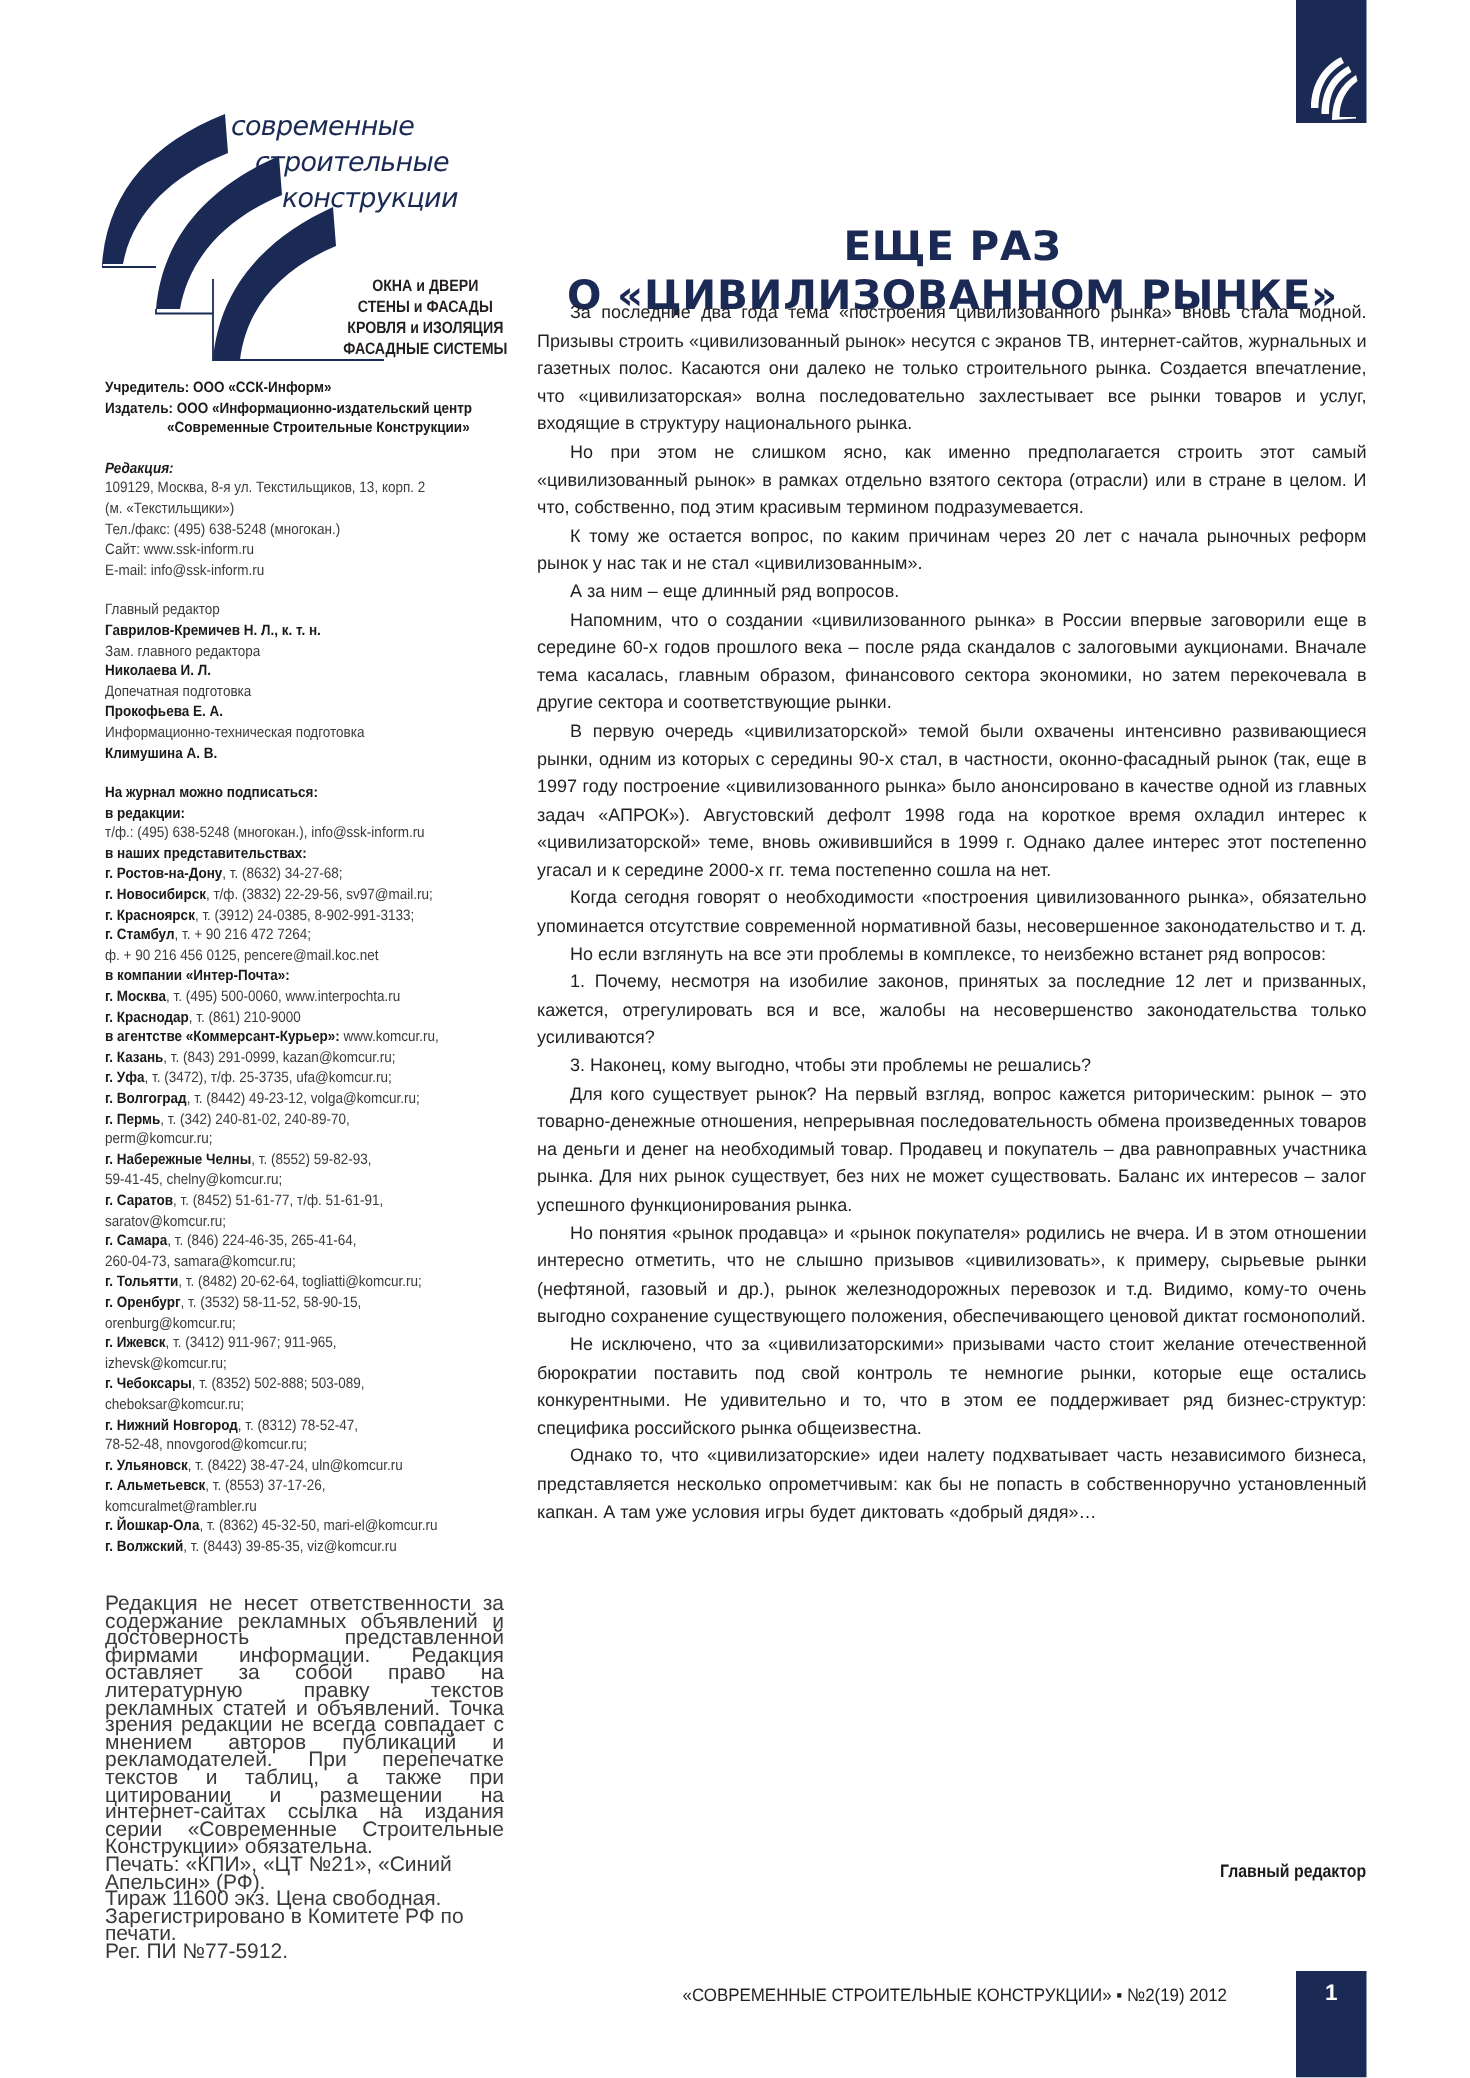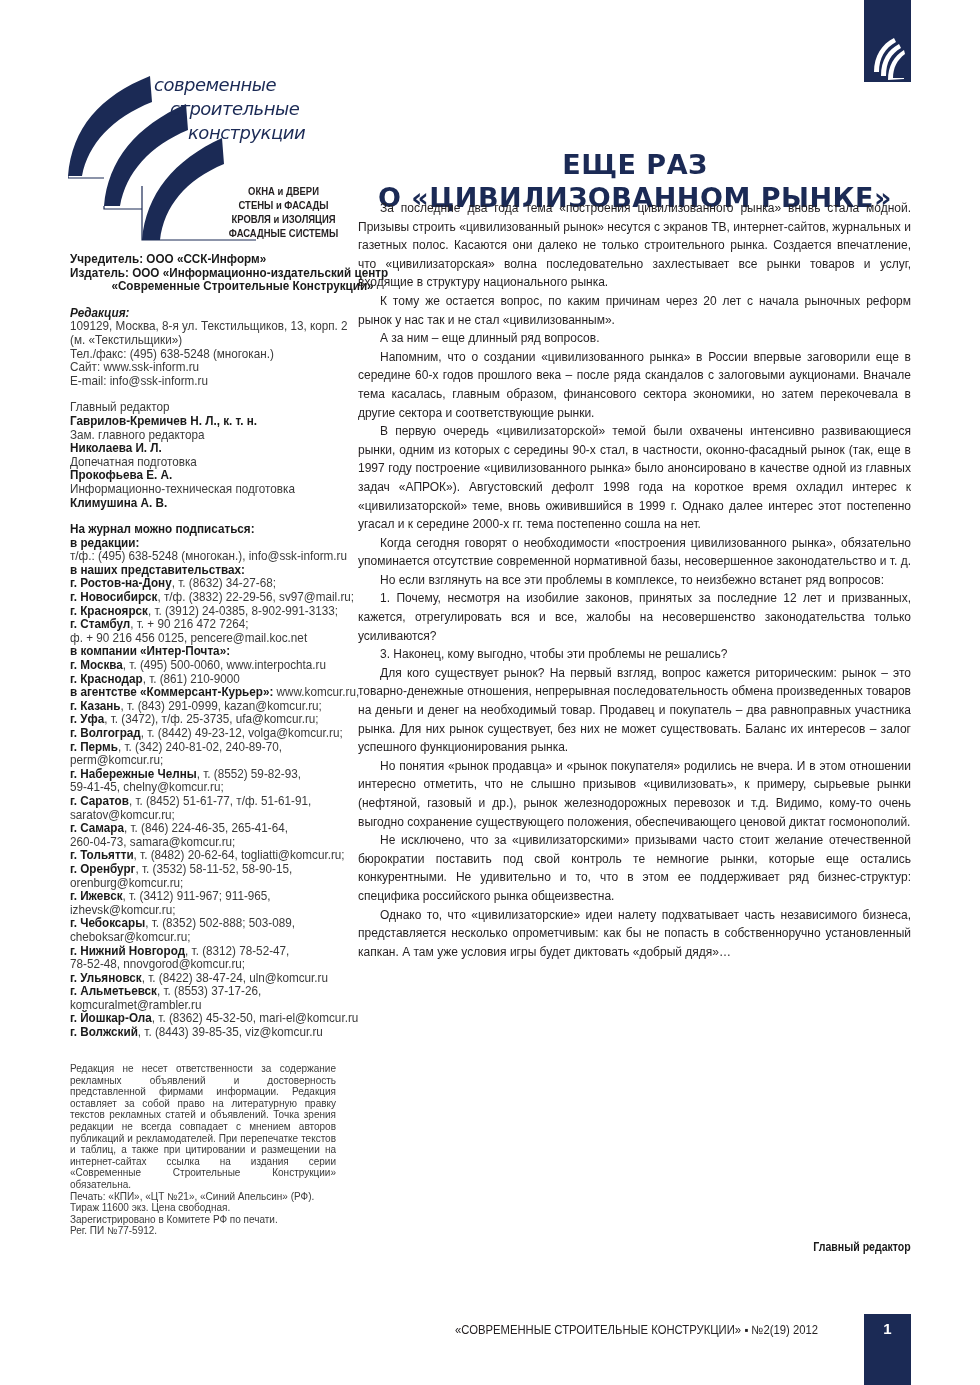--- a/index.html
+++ b/index.html
@@ -16,27 +16,27 @@
   .logo-word { position: absolute; font-family: "DejaVu Sans", sans-serif; font-style: italic;
                font-size: 18px; color: #1b2a55; letter-spacing: -0.5px; font-weight: normal; white-space: nowrap; }
   .logo-word.w1 { left: 86px; top: 6px; }
   .logo-word.w2 { left: 102px; top: 30px; }
   .logo-word.w3 { left: 120px; top: 54px; }
   .topics { position: absolute; right: 0; top: 116px; text-align: center; }
   .topics div { font-family: "Liberation Sans", sans-serif; font-weight: bold; font-size: 11px;
                 line-height: 14px; color: #231f20; transform: scaleX(0.86); transform-origin: right; white-space: nowrap; }
 
   
-  .leftcol { position: absolute; left: 70px; top: 252px; width: 268px; font-size: 13px; line-height: 13.6px; color: #3a3a3a; }
+  .leftcol { position: absolute; left: 70px; top: 252px; width: 268px; font-size: 10px; line-height: 13.6px; color: #3a3a3a; }
   .cond { font-family: "Liberation Sans", sans-serif; transform: scaleX(0.9); transform-origin: left; white-space: nowrap; }
   .b { font-weight: bold; color: #1a1a1a; }
   .bi { font-weight: bold; font-style: italic; color: #1a1a1a; }
   .gap { height: 13px; }
   .right-indent { padding-left: 46px; }
-  .disclaimer { position: absolute; left: 70px; top: 1063px; width: 266px; font-size: 10px; line-height: 11.6px; color: #3a3a3a; }
+  .disclaimer { position: absolute; left: 70px; top: 1063px; width: 266px; font-size: 14px; line-height: 11.6px; color: #3a3a3a; }
   .disclaimer .just { text-align: justify; }
 
   
   .title { position: absolute; left: 350px; top: 128px; width: 570px; text-align: center; color: #1b2a55;
            font-family: "DejaVu Sans", sans-serif; font-weight: bold; font-size: 27px; line-height: 33px; letter-spacing: 0.5px; margin-top: 20px; }
   .article { position: absolute; left: 358px; top: 199px; width: 553px; font-size: 12px; line-height: 18.6px; color: #231f20; text-align: justify; }
   .article p { margin: 0; text-indent: 22px; }
   .signature { position: absolute; right: 69px; top: 1240px; font-weight: bold; font-size: 12px; color: #1a1a1a;
                transform: scaleX(0.88); transform-origin: right; white-space: nowrap; }
 
@@ -148,20 +148,21 @@
   <div>Зарегистрировано в Комитете РФ по печати.</div>
   <div>Рег. ПИ №77-5912.</div>
 </div>
 
 <div class="title">
   <div>ЕЩЕ РАЗ</div>
   <div>О «ЦИВИЛИЗОВАННОМ РЫНКЕ»</div>
 </div>
 <div class="article" id="article-body">
     <p>За последние два года тема «построения цивилизованного рынка» вновь стала модной. Призывы строить «цивилизованный рынок» несутся с экранов ТВ, интернет-сайтов, журнальных и газетных полос. Касаются они далеко не только строительного рынка. Создается впечатление, что «цивилизаторская» волна последовательно захлестывает все рынки товаров и услуг, входящие в структуру национального рынка.</p>
+    <p>Но при этом не слишком ясно, как именно предполагается строить этот самый «цивилизованный рынок» в рамках отдельно взятого сектора (отрасли) или в стране в целом. И что, собственно, под этим красивым термином подразумевается.</p>
     <p>К тому же остается вопрос, по каким причинам через 20 лет с начала рыночных реформ рынок у нас так и не стал «цивилизованным».</p>
     <p>А за ним – еще длинный ряд вопросов.</p>
     <p>Напомним, что о создании «цивилизованного рынка» в России впервые заговорили еще в середине 60-х годов прошлого века – после ряда скандалов с залоговыми аукционами. Вначале тема касалась, главным образом, финансового сектора экономики, но затем перекочевала в другие сектора и соответствующие рынки.</p>
     <p>В первую очередь «цивилизаторской» темой были охвачены интенсивно развивающиеся рынки, одним из которых с середины 90-х стал, в частности, оконно-фасадный рынок (так, еще в 1997 году построение «цивилизованного рынка» было анонсировано в качестве одной из главных задач «АПРОК»). Августовский дефолт 1998 года на короткое время охладил интерес к «цивилизаторской» теме, вновь оживившийся в 1999 г. Однако далее интерес этот постепенно угасал и к середине 2000-х гг. тема постепенно сошла на нет.</p>
     <p>Когда сегодня говорят о необходимости  «построения цивилизованного рынка»,  обязательно упоминается отсутствие современной нормативной базы, несовершенное законодательство и т. д.</p>
     <p>Но если  взглянуть на все эти проблемы в комплексе, то неизбежно встанет ряд вопросов:</p>
     <p>1. Почему, несмотря на изобилие законов, принятых за последние 12 лет и призванных, кажется, отрегулировать вся и все, жалобы на несовершенство законодательства только усиливаются?</p>
     <p>3. Наконец, кому выгодно, чтобы эти проблемы не решались?</p>
     <p>Для кого существует рынок? На первый взгляд, вопрос кажется риторическим: рынок – это товарно-денежные отношения, непрерывная последовательность обмена произведенных товаров на деньги и денег на необходимый товар. Продавец и покупатель – два равноправных участника рынка. Для них рынок существует, без них не может существовать. Баланс их интересов – залог успешного функционирования рынка.</p>
     <p>Но понятия «рынок продавца» и «рынок покупателя» родились не вчера. И в этом отношении интересно отметить, что не слышно призывов «цивилизовать», к примеру, сырьевые рынки (нефтяной, газовый и др.), рынок железнодорожных перевозок и т.д. Видимо, кому-то очень выгодно сохранение существующего положения, обеспечивающего ценовой диктат госмонополий.</p>

